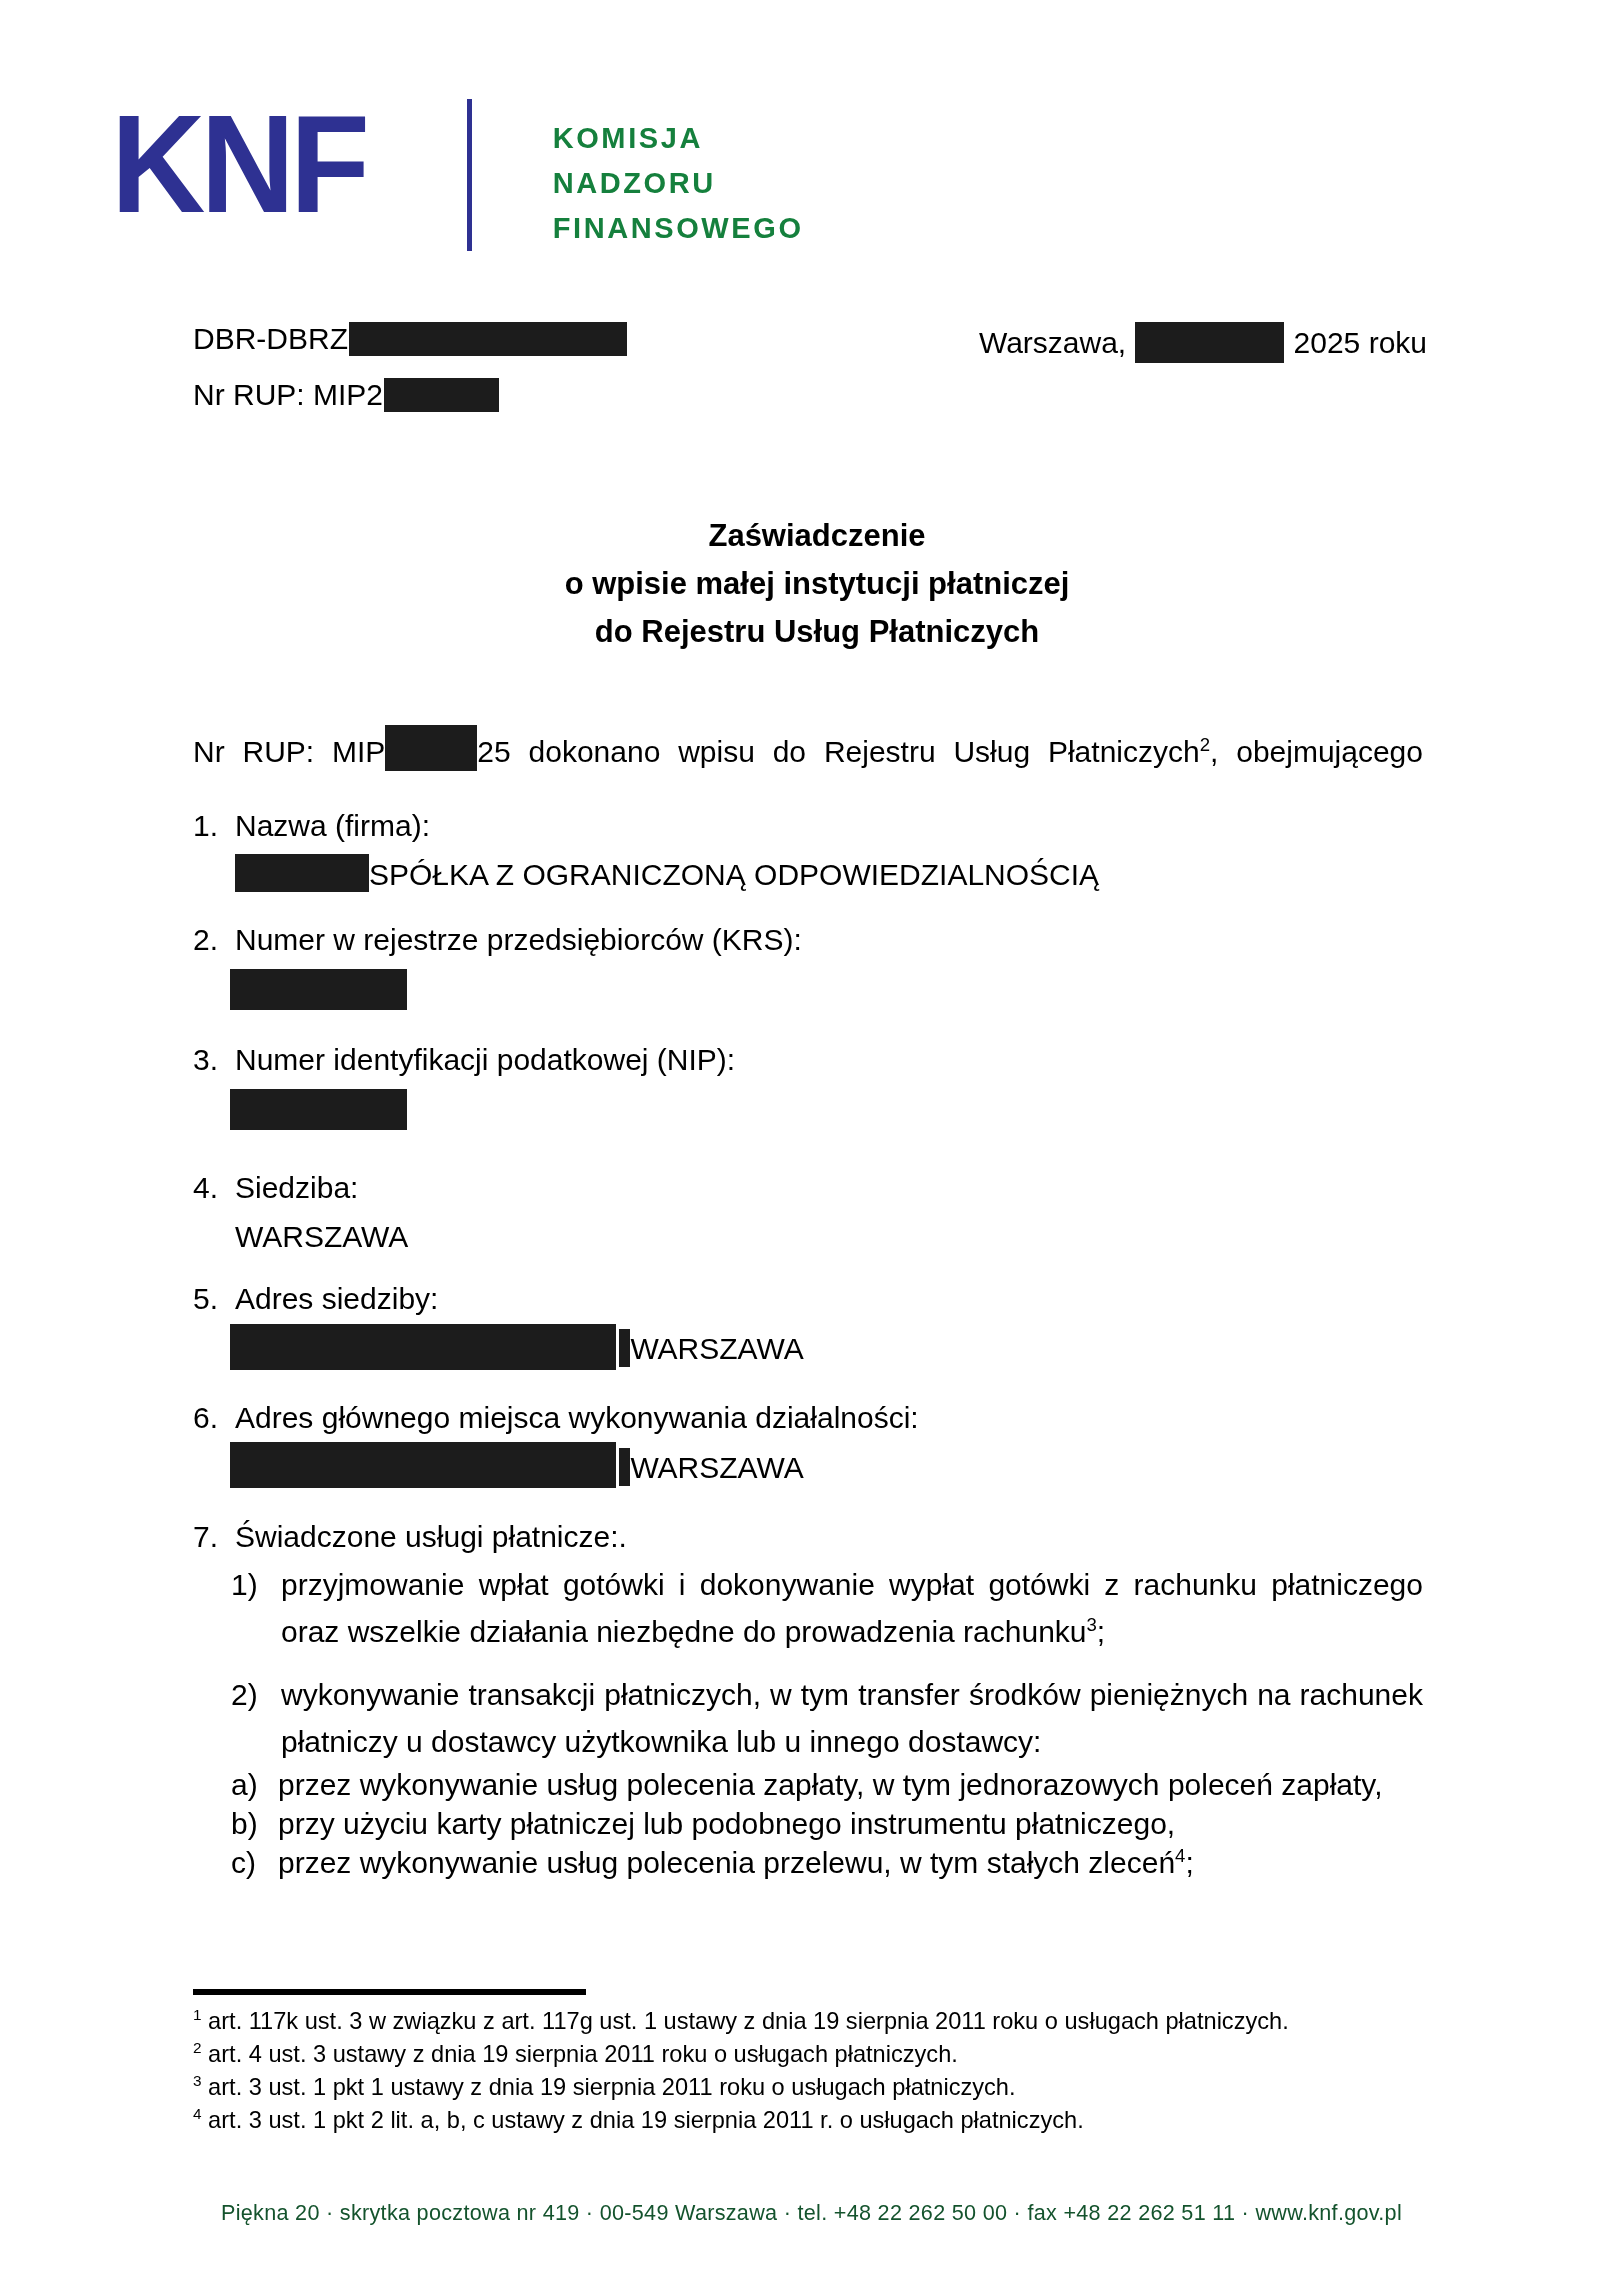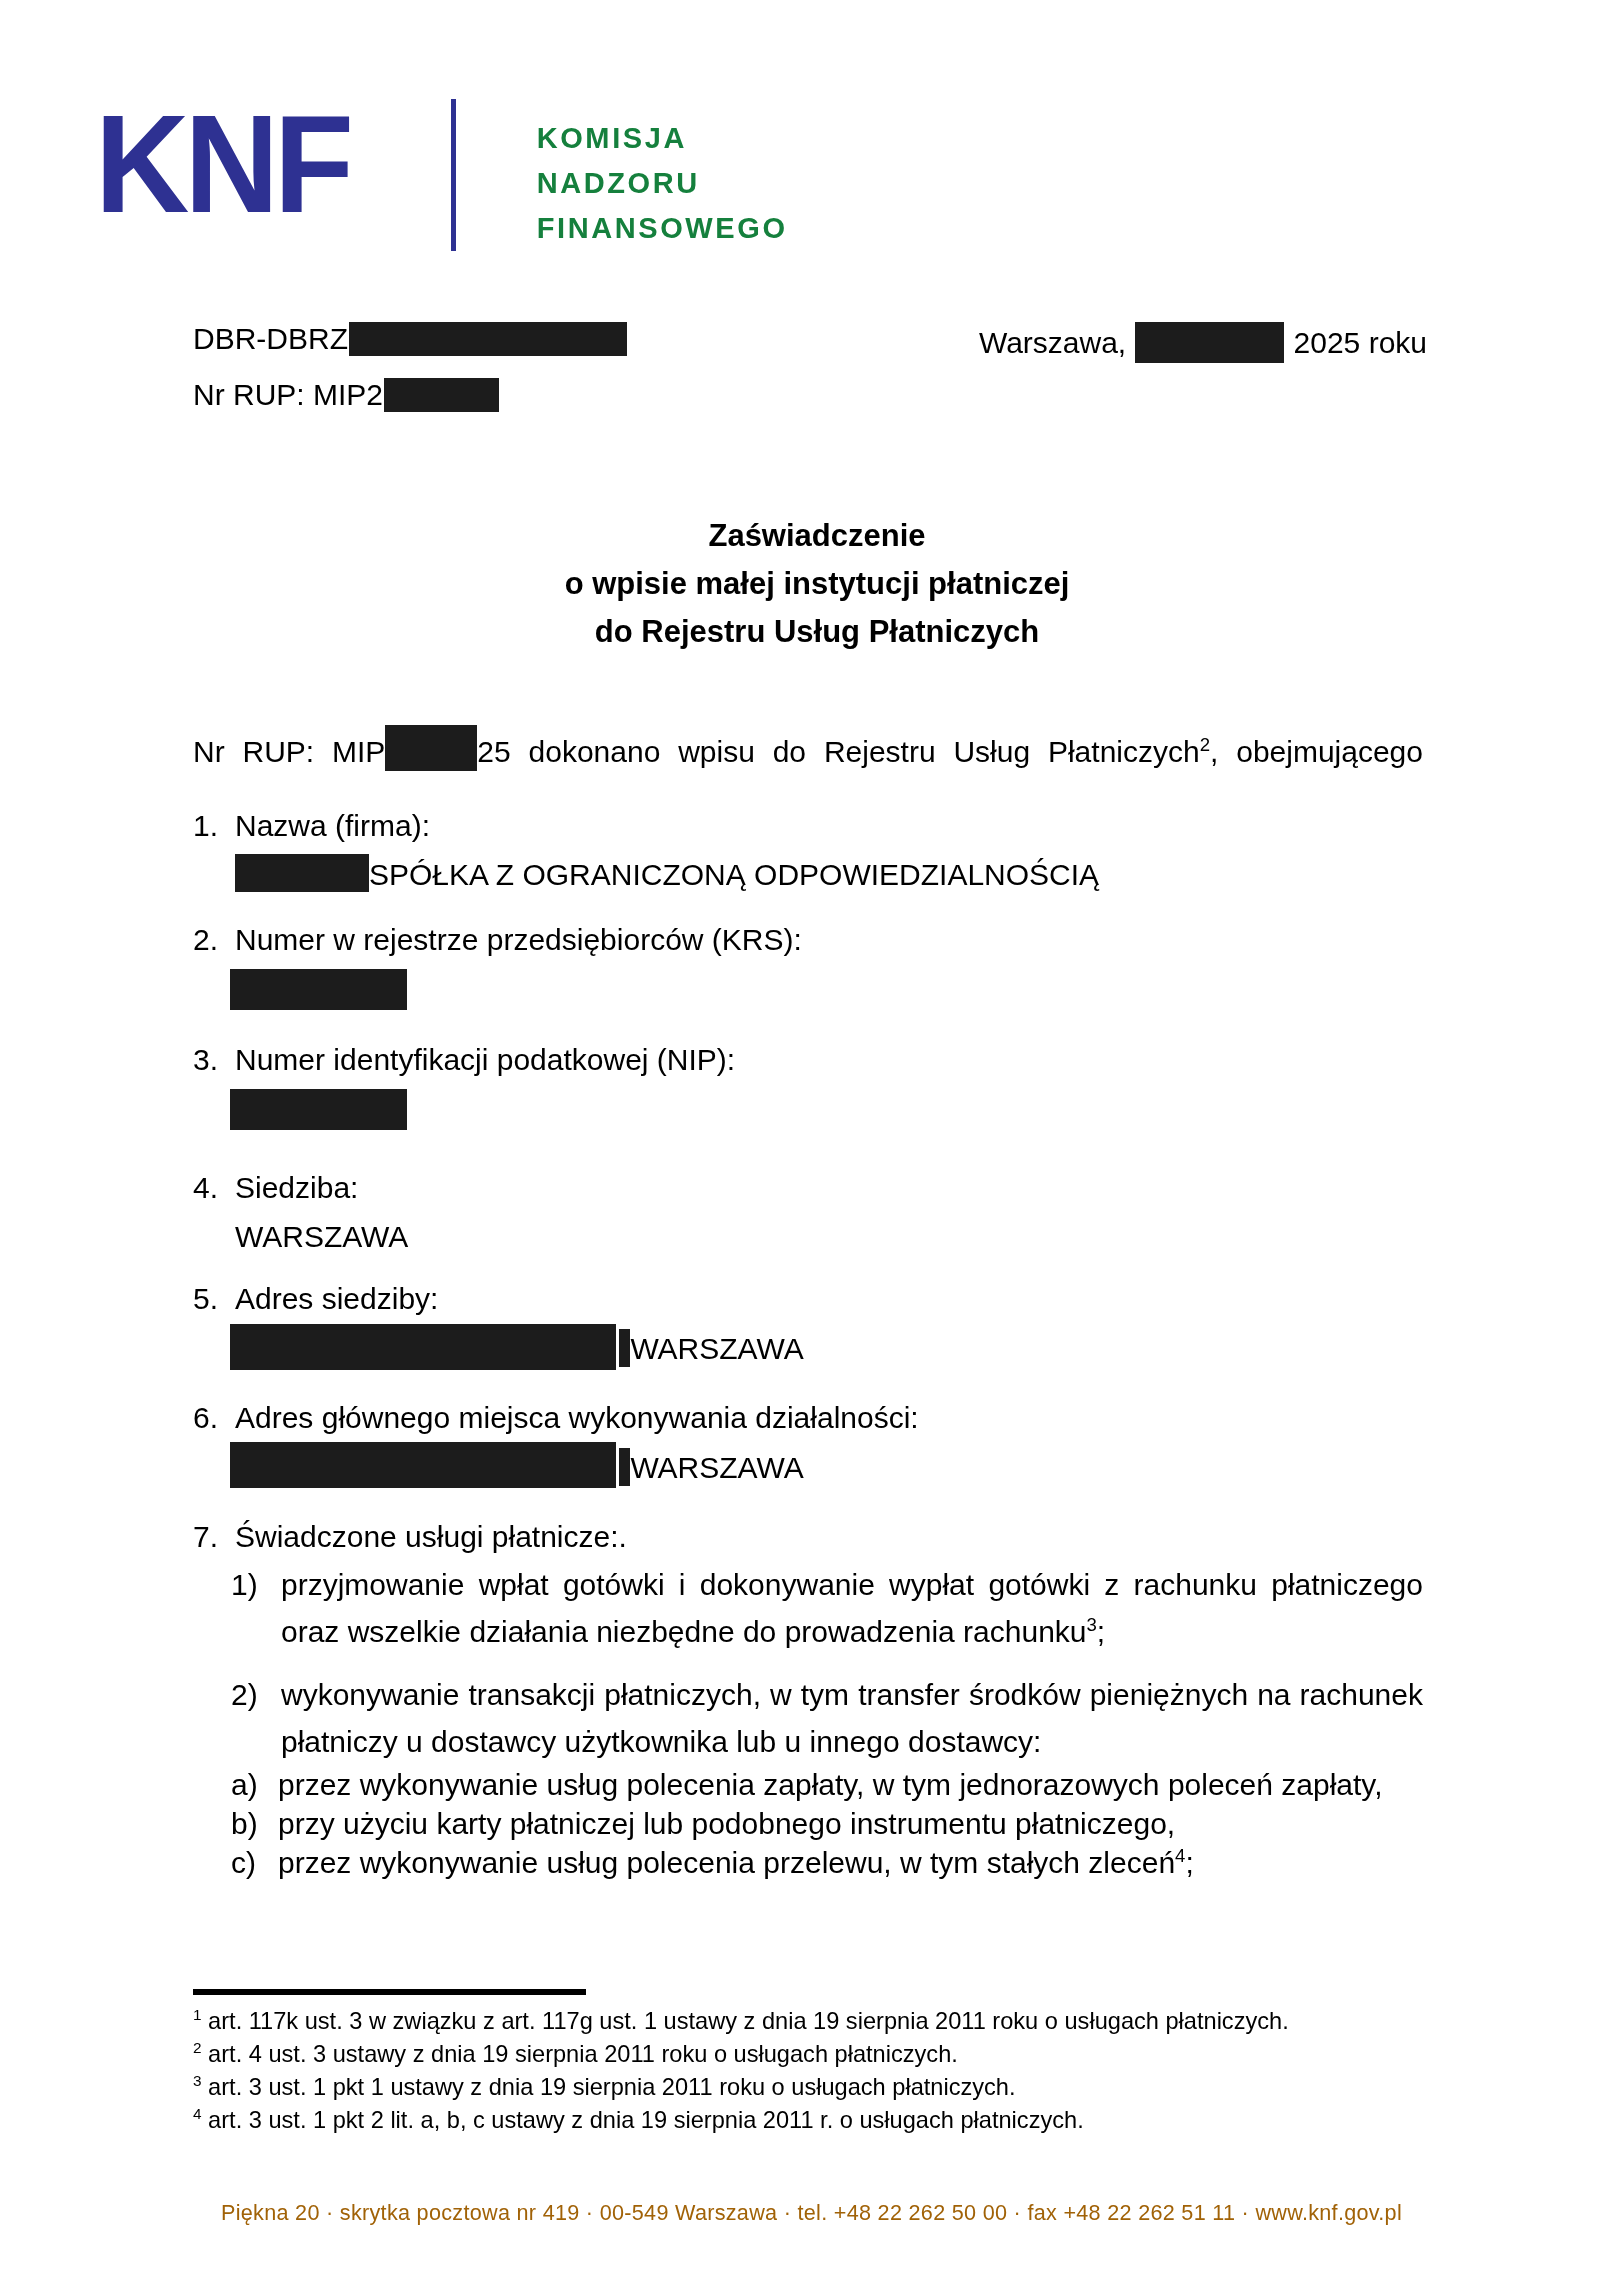--- a/index.html
+++ b/index.html
@@ -6,21 +6,21 @@
   .page{
     position:relative;
     width:1623px;height:2295px;
     background:#ffffff;
     margin:0 auto;
     font-family:"Liberation Sans","DejaVu Sans",sans-serif;
     color:#000000;
     overflow:hidden;
   }
   
-  .logo{position:absolute;top:98px;left:95px;display:flex;align-items:flex-start;gap:48px;}
+  .logo{position:absolute;top:98px;left:111px;display:flex;align-items:flex-start;gap:48px;}
   .logo-knf{
     font-size:139px;font-weight:bold;line-height:131px;
     letter-spacing:-5.2px;transform:scaleX(.94);transform-origin:left top;
   }
   .logo-bar{width:4.6px;height:152px;margin:1.3px 0 0 38px;}
   .logo-org{margin:18.3px 0 0 33px;font-weight:bold;font-size:29px;line-height:45px;letter-spacing:2.6px;}
   
   .ref-row{position:absolute;top:322px;left:193px;right:196px;display:flex;justify-content:space-between;align-items:flex-start;font-size:30px;}
   .ref-left,.ref-right{display:flex;align-items:center;white-space:nowrap;justify-content:space-between;}
   .rup-row{position:absolute;top:378px;left:193px;font-size:30px;display:flex;align-items:center;white-space:nowrap;}
@@ -187,16 +187,16 @@
   </div>
 
   <div class="footnotes">
     <div class="fn-divider"></div>
     <div class="fn-line"><sup>1</sup> <span>art. 117k ust. 3 w związku z art. 117g ust. 1 ustawy z dnia 19 sierpnia 2011 roku o usługach płatniczych.</span></div>
     <div class="fn-line"><sup>2</sup> <span>art. 4 ust. 3 ustawy z dnia 19 sierpnia 2011 roku o usługach płatniczych.</span></div>
     <div class="fn-line"><sup>3</sup> <span>art. 3 ust. 1 pkt 1 ustawy z dnia 19 sierpnia 2011 roku o usługach płatniczych.</span></div>
     <div class="fn-line"><sup>4</sup> <span>art. 3 ust. 1 pkt 2 lit. a, b, c ustawy z dnia 19 sierpnia 2011 r. o usługach płatniczych.</span></div>
   </div>
 
-  <div class="footer" style="color: #a16207;">Piękna 20 · skrytka pocztowa nr 419 · 00-549 Warszawa · tel. +48 22 262 50 00 · fax +48 22 262 51 11 · www.knf.gov.pl</div>
+  <div class="footer" style="color: #14532d;">Piękna 20 · skrytka pocztowa nr 419 · 00-549 Warszawa · tel. +48 22 262 50 00 · fax +48 22 262 51 11 · www.knf.gov.pl</div>
 
 </div>
 
 
 </body></html>

